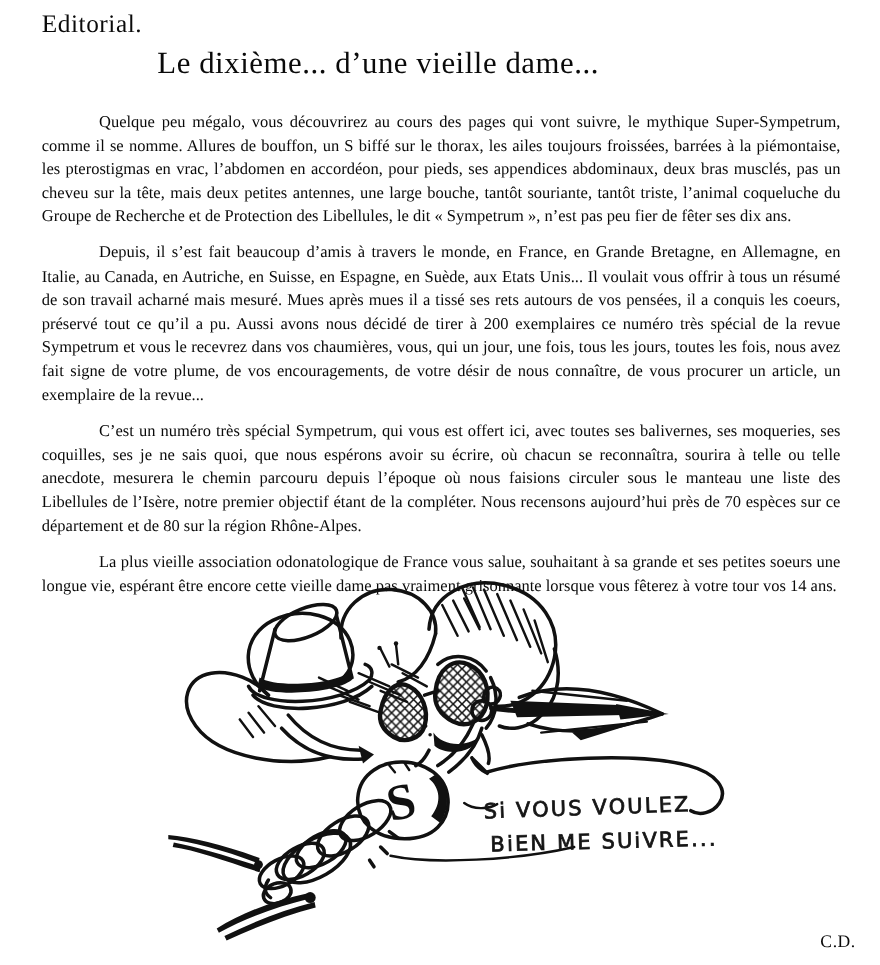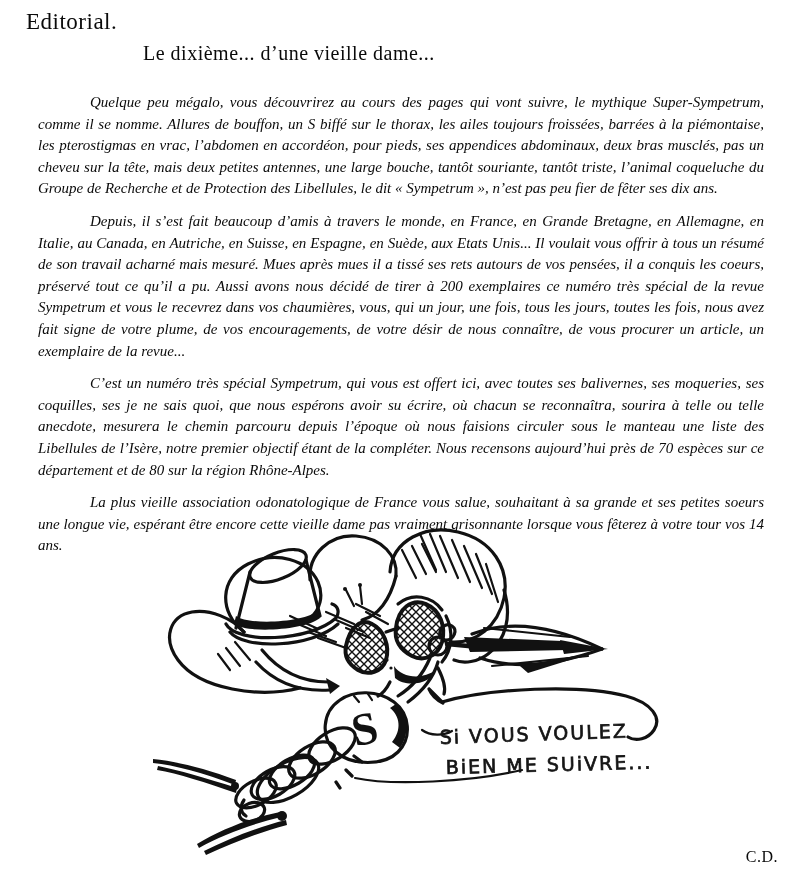--- a/index.html
+++ b/index.html
@@ -1,29 +1,29 @@
 <!DOCTYPE html>
 <html><head>
 <meta charset="utf-8">
 <style>
   html,body{margin:0;padding:0;background:#ffffff;}
   .page{
     position:relative;width:800px;height:877px;background:#ffffff;
     color:#0a0a0a;font-family:"Liberation Serif",serif;overflow:hidden;
   }
   .heading{
-    font-size:23px;font-weight:normal;margin:0;padding:9px 0 0 26px;
+    font-size:23px;font-weight:normal;margin:0;padding:9px 0 0 38px;
     letter-spacing:0.5px;
   }
   .title{
-    font-size:20px;font-weight:normal;margin:7px 0 0 143px;letter-spacing:0.5px;
+    font-size:28px;font-weight:normal;margin:7px 0 0 143px;letter-spacing:0.5px;
   }
   .article{
     margin:27px 36px 0 38px;
-    font-style:italic;font-size:15px;line-height:21.6px;text-align:justify;
+    font-size:15px;line-height:21.6px;text-align:justify;
   }
   .article p{margin:0 0 11px 0;text-indent:52px;}
   .cartoon{position:absolute;left:140px;top:520px;width:560px;height:345px;}
   .signature{position:absolute;right:22px;bottom:11px;font-size:16px;letter-spacing:0.5px;}
   svg .ln{fill:none;stroke:#111;stroke-width:3.2;stroke-linecap:round;stroke-linejoin:round;}
   svg .ln2{fill:none;stroke:#111;stroke-width:2.2;stroke-linecap:round;}
   svg .fl{fill:#111;stroke:none;}
   svg .bubbletext{
     font-family:"DejaVu Sans",sans-serif;font-size:19px;letter-spacing:2px;
     fill:#151515;stroke:#151515;stroke-width:0.7;

